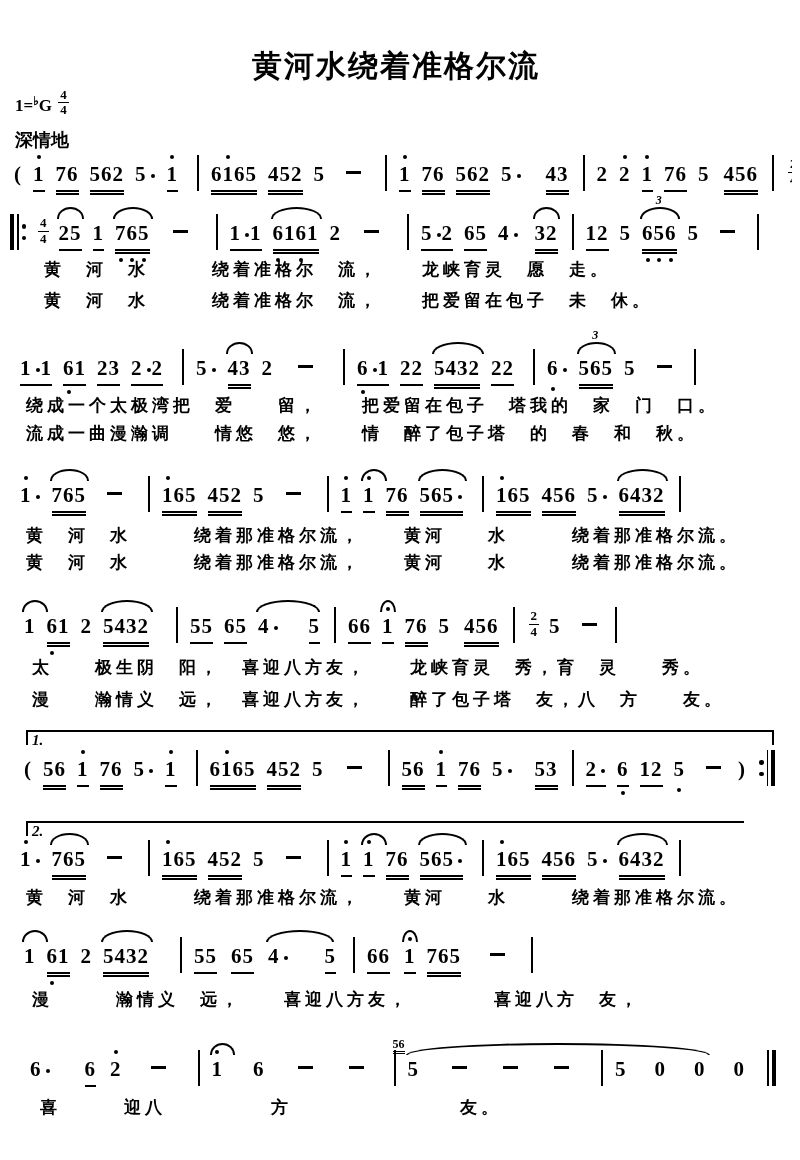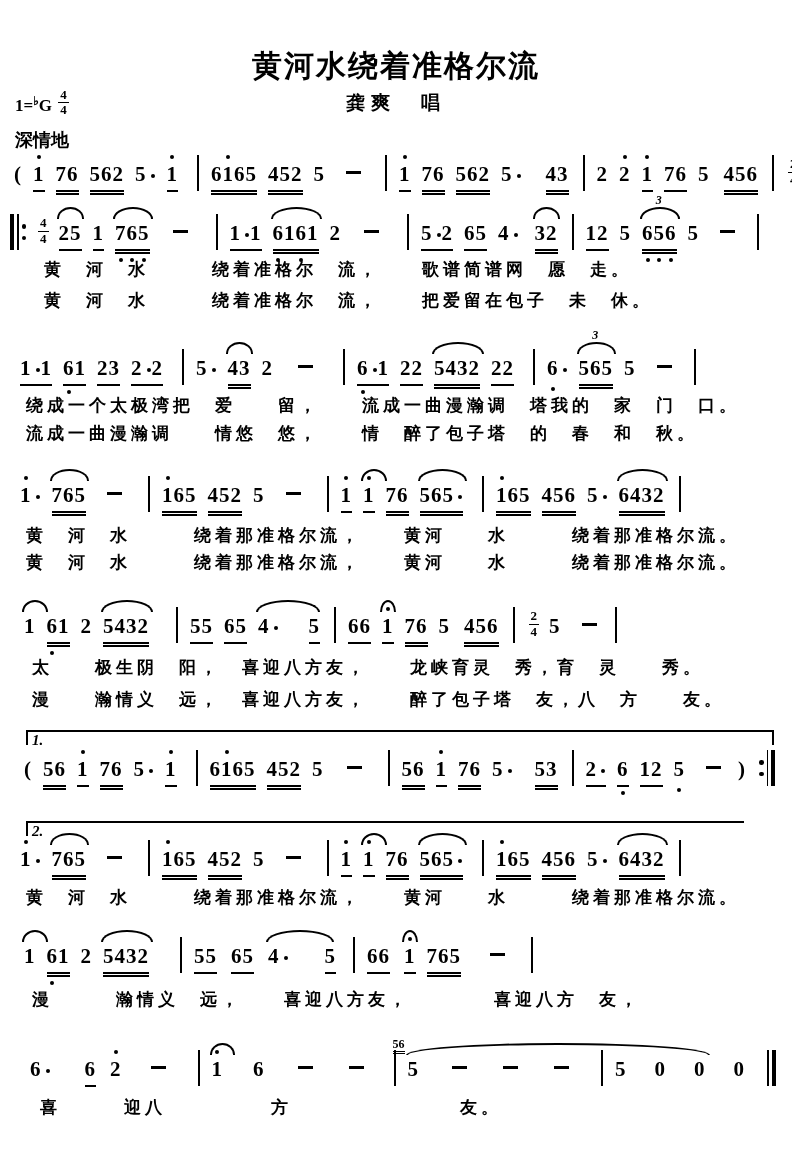--- a/index.html
+++ b/index.html
@@ -56,44 +56,43 @@
   .volta.rtick{border-right:2px solid #000;}
   .vlabel{position:absolute;left:4px;top:0px;font-size:15px;font-weight:bold;font-style:italic;}
   .wm-site{color:#aba29a;}
   .wm-domain{font-weight:bold;}
 </style>
 </head>
 <body>
 
 <div class="page">
   <div class="title">黄河水绕着准格尔流</div>
-  <div class="singer">龚爽　唱</div>
 
 
   <div class="keysig">
     <span>1=</span><sup>♭</sup><span>G</span>
     <span class="ts"><span class="t">4</span><span class="b">4</span></span>
   </div>
 
   <div class="expression">深情地</div>
 
   <div id="score">
       <div class="sys" style="top: 158px; left: 14px;"><span class="n" style="margin-right: 11px;"><span class="ch">(</span></span><span class="n u1" style="margin-right: 11px;"><span class="ch da">1</span></span><span class="n u2" style="margin-right: 11px;"><span class="ch">7</span><span class="ch">6</span></span><span class="n u2" style="margin-right: 11px;"><span class="ch">5</span><span class="ch">6</span><span class="ch">2</span></span><span class="n" style="margin-right: 11px;"><span class="ch">5</span><span class="dt"></span></span><span class="n u1" style="margin-right: 16px;"><span class="ch da">1</span></span><span class="bar"></span><span class="n u2" style="margin-right: 11px;"><span class="ch">6</span><span class="ch da">1</span><span class="ch">6</span><span class="ch">5</span></span><span class="n u2" style="margin-right: 11px;"><span class="ch">4</span><span class="ch">5</span><span class="ch">2</span></span><span class="n" style="margin-right: 18px;"><span class="ch">5</span></span><span class="n" style="margin-right: 18px;"><span class="dash"></span></span><span class="bar"></span><span class="n u1" style="margin-right: 11px;"><span class="ch da">1</span></span><span class="n u2" style="margin-right: 11px;"><span class="ch">7</span><span class="ch">6</span></span><span class="n u2" style="margin-right: 11px;"><span class="ch">5</span><span class="ch">6</span><span class="ch">2</span></span><span class="n" style="margin-right: 24px;"><span class="ch">5</span><span class="dt"></span></span><span class="n u2" style="margin-right: 11px;"><span class="ch">4</span><span class="ch">3</span></span><span class="bar"></span><span class="n" style="margin-right: 11px;"><span class="ch">2</span></span><span class="n" style="margin-right: 11px;"><span class="ch da">2</span></span><span class="n u1" style="margin-right: 11px;"><span class="ch da">1</span></span><span class="n u1" style="margin-right: 11px;"><span class="ch">7</span><span class="ch">6</span></span><span class="n" style="margin-right: 14px;"><span class="ch">5</span></span><span class="n u2" style="margin-right: 11px;"><span class="ch">4</span><span class="ch">5</span><span class="ch">6</span></span><span class="bar"></span><span class="ts"><span class="t">2</span><span class="b">4</span></span></div>
       <div class="sys" style="top: 216px; left: 8px;"><span class="rep">
           <span class="vb thick"></span>
           <span class="vb"></span>
           <span class="rd">
             <i></i>
             <i></i>
           </span>
         </span><span class="ts"><span class="t">4</span><span class="b">4</span></span><span class="n u1" style="margin-right: 11px;"><span class="ch">2</span><span class="ch">5</span><span class="arc"></span></span><span class="n u1" style="margin-right: 11px;"><span class="ch">1</span></span><span class="n u2" style="margin-right: 20px;"><span class="ch db">7</span><span class="ch db">6</span><span class="ch db">5</span><span class="arc"></span></span><span class="n" style="margin-right: 22px;"><span class="dash"></span></span><span class="bar"></span><span class="n u1" style="margin-right: 11px;"><span class="ch">1</span><span class="dt"></span><span class="ch">1</span></span><span class="n u2" style="margin-right: 11px;"><span class="ch db">6</span><span class="ch">1</span><span class="ch db">6</span><span class="ch">1</span><span class="arc"></span></span><span class="n" style="margin-right: 20px;"><span class="ch">2</span></span><span class="n" style="margin-right: 22px;"><span class="dash"></span></span><span class="bar"></span><span class="n u1" style="margin-right: 11px;"><span class="ch">5</span><span class="dt"></span><span class="ch">2</span></span><span class="n u1" style="margin-right: 11px;"><span class="ch">6</span><span class="ch">5</span></span><span class="n" style="margin-right: 16px;"><span class="ch">4</span><span class="dt"></span></span><span class="n u2" style="margin-right: 11px;"><span class="ch">3</span><span class="ch">2</span><span class="arc"></span></span><span class="bar"></span><span class="n u1" style="margin-right: 11px;"><span class="ch">1</span><span class="ch">2</span></span><span class="n" style="margin-right: 11px;"><span class="ch">5</span></span><span class="n u2" style="margin-right: 11px;"><span class="ch db">6</span><span class="ch db">5</span><span class="ch db">6</span><span class="arc"></span><span class="tri">3</span></span><span class="n" style="margin-right: 18px;"><span class="ch">5</span></span><span class="n" style="margin-right: 16px;"><span class="dash"></span></span><span class="bar"></span></div>
-      <div class="lyr" style="top: 258px; left: 44px;">黄　河　水　　　绕着准格尔　流，　　歌谱简谱网　愿　走。</div>
+      <div class="lyr" style="top: 258px; left: 44px;">黄　河　水　　　绕着准格尔　流，　　龙峡育灵　愿　走。</div>
       <div class="lyr" style="top: 289px; left: 44px;">黄　河　水　　　绕着准格尔　流，　　把爱留在包子　未　休。</div>
       <div class="sys" style="top: 352px; left: 20px;"><span class="n u1" style="margin-right: 11px;"><span class="ch">1</span><span class="dt"></span><span class="ch">1</span></span><span class="n u1" style="margin-right: 11px;"><span class="ch db">6</span><span class="ch">1</span></span><span class="n u1" style="margin-right: 11px;"><span class="ch">2</span><span class="ch">3</span></span><span class="n u1" style="margin-right: 16px;"><span class="ch">2</span><span class="dt"></span><span class="ch">2</span></span><span class="bar"></span><span class="n" style="margin-right: 11px;"><span class="ch">5</span><span class="dt"></span></span><span class="n u2" style="margin-right: 11px;"><span class="ch">4</span><span class="ch">3</span><span class="arc"></span></span><span class="n" style="margin-right: 22px;"><span class="ch">2</span></span><span class="n" style="margin-right: 24px;"><span class="dash"></span></span><span class="bar"></span><span class="n u1" style="margin-right: 11px;"><span class="ch db">6</span><span class="dt"></span><span class="ch">1</span></span><span class="n u1" style="margin-right: 11px;"><span class="ch">2</span><span class="ch">2</span></span><span class="n u2" style="margin-right: 11px;"><span class="ch">5</span><span class="ch">4</span><span class="ch">3</span><span class="ch">2</span><span class="arc"></span></span><span class="n u1" style="margin-right: 16px;"><span class="ch">2</span><span class="ch">2</span></span><span class="bar"></span><span class="n" style="margin-right: 11px;"><span class="ch db">6</span><span class="dt"></span></span><span class="n u2" style="margin-right: 11px;"><span class="ch">5</span><span class="ch">6</span><span class="ch">5</span><span class="arc"></span><span class="tri">3</span></span><span class="n" style="margin-right: 18px;"><span class="ch">5</span></span><span class="n" style="margin-right: 16px;"><span class="dash"></span></span><span class="bar"></span></div>
-      <div class="lyr" style="top: 394px; left: 26px;">绕成一个太极湾把　爱　　留，　　流成一曲漫瀚调　塔我的　家　门　口。</div>
+      <div class="lyr" style="top: 394px; left: 26px;">绕成一个太极湾把　爱　　留，　　把爱留在包子　塔我的　家　门　口。</div>
       <div class="lyr" style="top: 422px; left: 26px;">流成一曲漫瀚调　　情悠　悠，　　情　醉了包子塔　的　春　和　秋。</div>
       <div class="sys" style="top: 479px; left: 20px;"><span class="n" style="margin-right: 11px;"><span class="ch da">1</span><span class="dt"></span></span><span class="n u2" style="margin-right: 18px;"><span class="ch">7</span><span class="ch">6</span><span class="ch">5</span><span class="arc"></span></span><span class="n" style="margin-right: 20px;"><span class="dash"></span></span><span class="bar"></span><span class="n u2" style="margin-right: 11px;"><span class="ch da">1</span><span class="ch">6</span><span class="ch">5</span></span><span class="n u2" style="margin-right: 11px;"><span class="ch">4</span><span class="ch">5</span><span class="ch">2</span></span><span class="n" style="margin-right: 18px;"><span class="ch">5</span></span><span class="n" style="margin-right: 20px;"><span class="dash"></span></span><span class="bar"></span><span class="n u1" style="margin-right: 11px;"><span class="ch da">1</span></span><span class="n u1" style="margin-right: 11px;"><span class="ch da">1</span><span class="arc" style="width: 190%;"></span></span><span class="n u2" style="margin-right: 11px;"><span class="ch">7</span><span class="ch">6</span></span><span class="n u2" style="margin-right: 16px;"><span class="ch">5</span><span class="ch">6</span><span class="ch">5</span><span class="dt"></span><span class="arc"></span></span><span class="bar"></span><span class="n u2" style="margin-right: 11px;"><span class="ch da">1</span><span class="ch">6</span><span class="ch">5</span></span><span class="n u2" style="margin-right: 11px;"><span class="ch">4</span><span class="ch">5</span><span class="ch">6</span></span><span class="n" style="margin-right: 11px;"><span class="ch">5</span><span class="dt"></span></span><span class="n u2" style="margin-right: 11px;"><span class="ch">6</span><span class="ch">4</span><span class="ch">3</span><span class="ch">2</span><span class="arc"></span></span><span class="bar"></span></div>
       <div class="lyr" style="top: 524px; left: 26px;">黄　河　水　　　绕着那准格尔流，　　黄河　　水　　　绕着那准格尔流。</div>
       <div class="lyr" style="top: 551px; left: 26px;">黄　河　水　　　绕着那准格尔流，　　黄河　　水　　　绕着那准格尔流。</div>
       <div class="sys" style="top: 610px; left: 24px;"><span class="n" style="margin-right: 11px;"><span class="ch">1</span><span class="arc" style="width: 190%;"></span></span><span class="n u2" style="margin-right: 11px;"><span class="ch db">6</span><span class="ch">1</span></span><span class="n" style="margin-right: 11px;"><span class="ch">2</span></span><span class="n u2" style="margin-right: 24px;"><span class="ch">5</span><span class="ch">4</span><span class="ch">3</span><span class="ch">2</span><span class="arc"></span></span><span class="bar"></span><span class="n u1" style="margin-right: 11px;"><span class="ch">5</span><span class="ch">5</span></span><span class="n u1" style="margin-right: 11px;"><span class="ch">6</span><span class="ch">5</span></span><span class="n" style="margin-right: 30px;"><span class="ch">4</span><span class="dt"></span><span class="arc" style="width: 60px;"></span></span><span class="n u1" style="margin-right: 11px;"><span class="ch">5</span></span><span class="bar"></span><span class="n u1" style="margin-right: 11px;"><span class="ch">6</span><span class="ch">6</span></span><span class="n u1" style="margin-right: 11px;"><span class="ch da">1</span><span class="arc"></span></span><span class="n u2" style="margin-right: 11px;"><span class="ch">7</span><span class="ch">6</span></span><span class="n" style="margin-right: 14px;"><span class="ch">5</span></span><span class="n u2" style="margin-right: 11px;"><span class="ch">4</span><span class="ch">5</span><span class="ch">6</span></span><span class="bar"></span><span class="ts"><span class="t">2</span><span class="b">4</span></span><span class="n" style="margin-right: 18px;"><span class="ch">5</span></span><span class="n" style="margin-right: 12px;"><span class="dash"></span></span><span class="bar"></span></div>
       <div class="lyr" style="top: 656px; left: 32px;">太　　极生阴　阳，　喜迎八方友，　　龙峡育灵　秀，育　灵　　秀。</div>
       <div class="lyr" style="top: 688px; left: 32px;">漫　　瀚情义　远，　喜迎八方友，　　醉了包子塔　友，八　方　　友。</div>
       <div class="sys" style="top: 752px; left: 24px;"><span class="n" style="margin-right: 11px;"><span class="ch">(</span></span><span class="n u2" style="margin-right: 11px;"><span class="ch">5</span><span class="ch">6</span></span><span class="n u1" style="margin-right: 11px;"><span class="ch da">1</span></span><span class="n u2" style="margin-right: 11px;"><span class="ch">7</span><span class="ch">6</span></span><span class="n" style="margin-right: 11px;"><span class="ch">5</span><span class="dt"></span></span><span class="n u1" style="margin-right: 16px;"><span class="ch da">1</span></span><span class="bar"></span><span class="n u2" style="margin-right: 11px;"><span class="ch">6</span><span class="ch da">1</span><span class="ch">6</span><span class="ch">5</span></span><span class="n u2" style="margin-right: 11px;"><span class="ch">4</span><span class="ch">5</span><span class="ch">2</span></span><span class="n" style="margin-right: 20px;"><span class="ch">5</span></span><span class="n" style="margin-right: 20px;"><span class="dash"></span></span><span class="bar"></span><span class="n u2" style="margin-right: 11px;"><span class="ch">5</span><span class="ch">6</span></span><span class="n u1" style="margin-right: 11px;"><span class="ch da">1</span></span><span class="n u2" style="margin-right: 11px;"><span class="ch">7</span><span class="ch">6</span></span><span class="n" style="margin-right: 22px;"><span class="ch">5</span><span class="dt"></span></span><span class="n u2" style="margin-right: 11px;"><span class="ch">5</span><span class="ch">3</span></span><span class="bar"></span><span class="n u1" style="margin-right: 11px;"><span class="ch">2</span><span class="dt"></span></span><span class="n u1" style="margin-right: 11px;"><span class="ch db">6</span></span><span class="n u1" style="margin-right: 11px;"><span class="ch">1</span><span class="ch">2</span></span><span class="n" style="margin-right: 18px;"><span class="ch db">5</span></span><span class="n" style="margin-right: 14px;"><span class="dash"></span></span><span class="n" style="margin-right: 11px;"><span class="ch">)</span></span><span class="rep">
           <span class="rd">
             <i></i>

